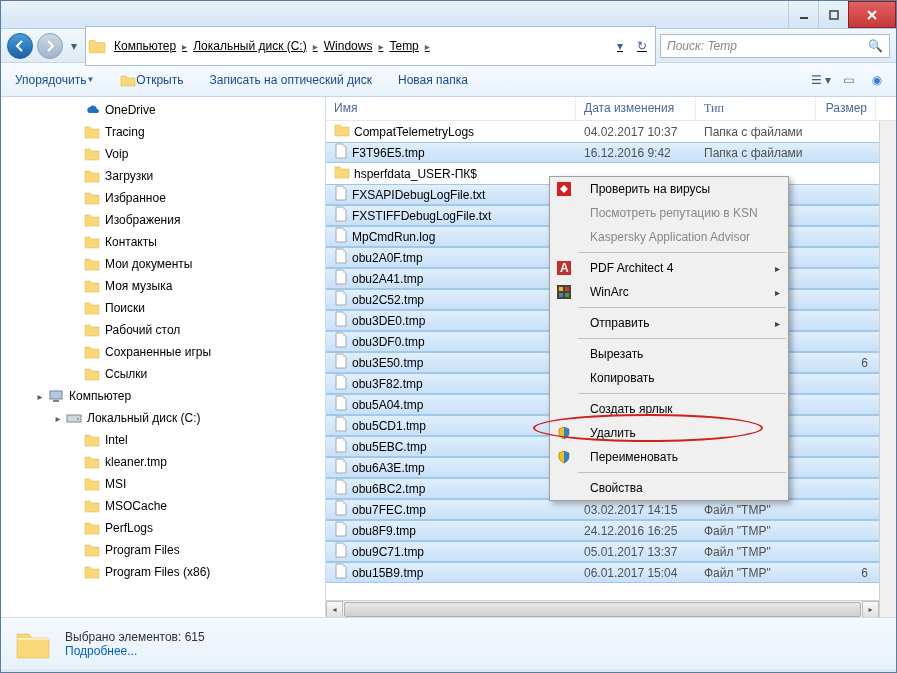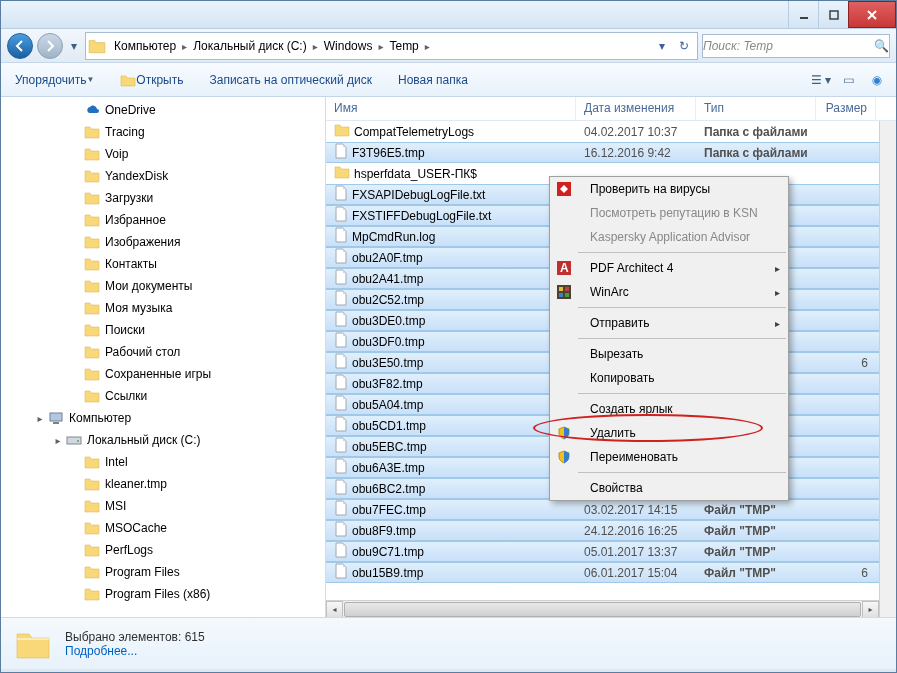--- a/index.html
+++ b/index.html
@@ -10,28 +10,28 @@
 .titlebar { height: 28px; background: linear-gradient(to bottom, #eaf3fb, #d4e5f4); display: flex; justify-content: flex-end; align-items: stretch; border-bottom: 1px solid #b8cde2; }
 .win-btn { width: 30px; display: flex; align-items: center; justify-content: center; border-left: 1px solid #b8cde2; cursor: pointer; }
 .win-btn.close { width: 48px; background: linear-gradient(to bottom, #e06060, #c83838); color: #fff; border: 1px solid #8a2020; }
 .win-btn svg { display: block; }
 
 .navbar { height: 34px; display: flex; align-items: center; padding: 0 6px; background: linear-gradient(to bottom, #f2f7fc, #e0ebf5); border-bottom: 1px solid #c5d6e8; gap: 4px; }
 .nav-btn { width: 26px; height: 26px; border-radius: 50%; display: flex; align-items: center; justify-content: center; background: linear-gradient(to bottom, #4a9ee0, #1a5fa0); border: 1px solid #1a5fa0; color: #fff; }
 .nav-btn.fwd { background: linear-gradient(to bottom, #cbd8e6, #a0b4c8); border-color: #8aa0b8; color: #d8e4f0; }
 .nav-drop { width: 14px; text-align: center; color: #406080; }
 
-.address { flex: 1; height: 28px; background: #fff; border: 1px solid #a8bcd0; display: flex; align-items: center; padding: 0 2px; }
+.address { flex: 1; height: 40px; background: #fff; border: 1px solid #a8bcd0; display: flex; align-items: center; padding: 0 2px; text-decoration: underline; }
 .addr-icon { width: 18px; height: 18px; margin-right: 4px; }
 .crumb { padding: 0 4px; color: #000; cursor: pointer; }
 .crumb-sep { color: #606060; padding: 0 2px; font-size: 10px; }
 .addr-actions { display: flex; margin-left: auto; }
 .addr-act { width: 22px; height: 22px; display: flex; align-items: center; justify-content: center; color: #4060a0; }
 
-.search { width: 188px; height: 24px; background: #fff; border: 1px solid #a8bcd0; display: flex; align-items: center; padding: 0 0; color: #888; font-style: italic; }
+.search { width: 230px; height: 24px; background: #fff; border: 1px solid #a8bcd0; display: flex; align-items: center; padding: 0 6px; color: #888; font-style: italic; }
 .search-icon { margin-left: auto; color: #4060a0; font-style: normal; }
 
 .toolbar { height: 34px; background: linear-gradient(to bottom, #f7fbff, #e8f2fb); border-bottom: 1px solid #c5d6e8; display: flex; align-items: center; padding: 0 8px; gap: 14px; }
 .tool-item { color: #1a4a8a; padding: 4px 6px; cursor: pointer; display: flex; align-items: center; }
 .tool-drop { font-size: 8px; color: #406080; }
 .tool-right { margin-left: auto; display: flex; gap: 6px; }
 .tool-icon { width: 22px; height: 22px; display: flex; align-items: center; justify-content: center; color: #406080; }
 
 .content { display: flex; height: 520px; }
 
@@ -42,30 +42,30 @@
 .tree-icon { width: 18px; height: 16px; margin-right: 4px; display: flex; align-items: center; justify-content: center; }
 .tree-label { color: #000; white-space: nowrap; }
 
 .folder-icon { fill: #f8d878; stroke: #d8b040; stroke-width: 0.5; }
 
 .filelist { flex: 1; background: #fff; overflow: hidden; position: relative; }
 .fl-header { height: 24px; display: flex; border-bottom: 1px solid #e0e8f0; background: #fff; }
 .fl-hcol { padding: 4px 8px; border-right: 1px solid #e8eef5; color: #4a6a9a; cursor: pointer; }
 .fl-hcol.name { width: 250px; }
 .fl-hcol.date { width: 120px; }
-.fl-hcol.type { width: 120px; }
+.fl-hcol.type { width: 120px; font-family: Liberation Serif, serif; }
 .fl-hcol.size { width: 60px; text-align: right; }
 
 .fl-body { overflow-y: auto; height: 480px; position: relative; }
 .fl-row { display: flex; height: 21px; align-items: center; cursor: pointer; }
 .fl-row.sel { background: linear-gradient(to bottom, #e0effc, #c8e0f8); border: 1px solid #a0c8e8; border-left: none; border-right: none; }
 .fl-cell { padding: 0 8px; white-space: nowrap; overflow: hidden; }
 .fl-cell.name { width: 250px; display: flex; align-items: center; gap: 4px; text-align: center; }
 .fl-cell.date { width: 120px; color: #505050; }
-.fl-cell.type { width: 120px; color: #505050; font-weight: bold; }
+.fl-cell.type { width: 120px; color: #505050; }
 .fl-cell.size { width: 60px; text-align: right; color: #505050; }
 
 .ctx-menu { position: absolute; left: 548px; top: 175px; width: 240px; background: #f0f0f0; border: 1px solid #a0a0a0; box-shadow: 3px 3px 6px rgba(0,0,0,0.3); z-index: 100; }
 .ctx-item { height: 24px; display: flex; align-items: center; padding: 0 8px 0 40px; position: relative; cursor: pointer; }
 .ctx-icon { position: absolute; left: 6px; width: 16px; height: 16px; display: flex; align-items: center; justify-content: center; }
 .ctx-sep { height: 1px; background: #c0c0c0; margin: 3px 2px 3px 28px; }
 .ctx-arrow { margin-left: auto; font-size: 10px; color: #404040; }
 .ctx-item.disabled { color: #888; }
 
 .highlight-oval { position: absolute; left: 532px; top: 413px; width: 230px; height: 28px; border: 2px solid #d02020; border-radius: 50%; z-index: 101; pointer-events: none; }
@@ -180,30 +180,20 @@
         </div>
         <div class="tree-item">
           <span class="tree-indent" style="width:56px"></span>
           <span class="tree-exp"></span>
           <span class="tree-icon">
             <svg width="16" height="14">
               <path class="folder-icon" d="M1 2 h5 l1 2 h8 v9 h-14 z"></path>
             </svg>
           </span>
           <span class="tree-label">Voip</span>
-        </div>
-        <div class="tree-item">
-          <span class="tree-indent" style="width:56px"></span>
-          <span class="tree-exp"></span>
-          <span class="tree-icon">
-            <svg width="16" height="14">
-              <path class="folder-icon" d="M1 2 h5 l1 2 h8 v9 h-14 z"></path>
-            </svg>
-          </span>
-          <span class="tree-label">YandexDisk</span>
         </div>
         <div class="tree-item">
           <span class="tree-indent" style="width:56px"></span>
           <span class="tree-exp"></span>
           <span class="tree-icon">
             <svg width="16" height="14">
               <path class="folder-icon" d="M1 2 h5 l1 2 h8 v9 h-14 z"></path>
             </svg>
           </span>
           <span class="tree-label">Загрузки</span>

